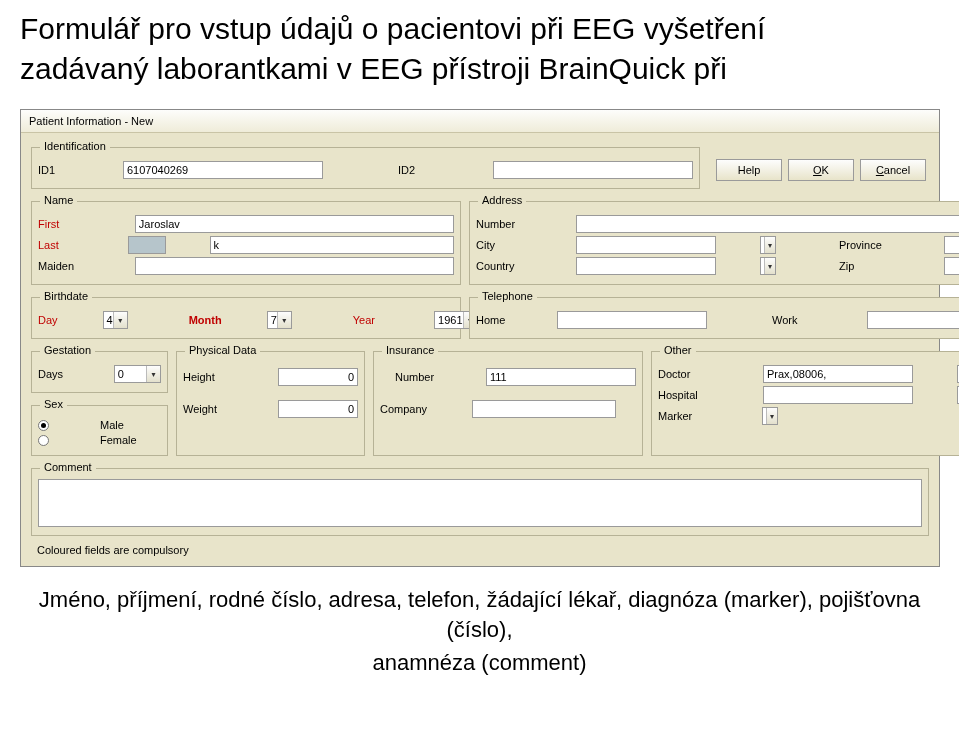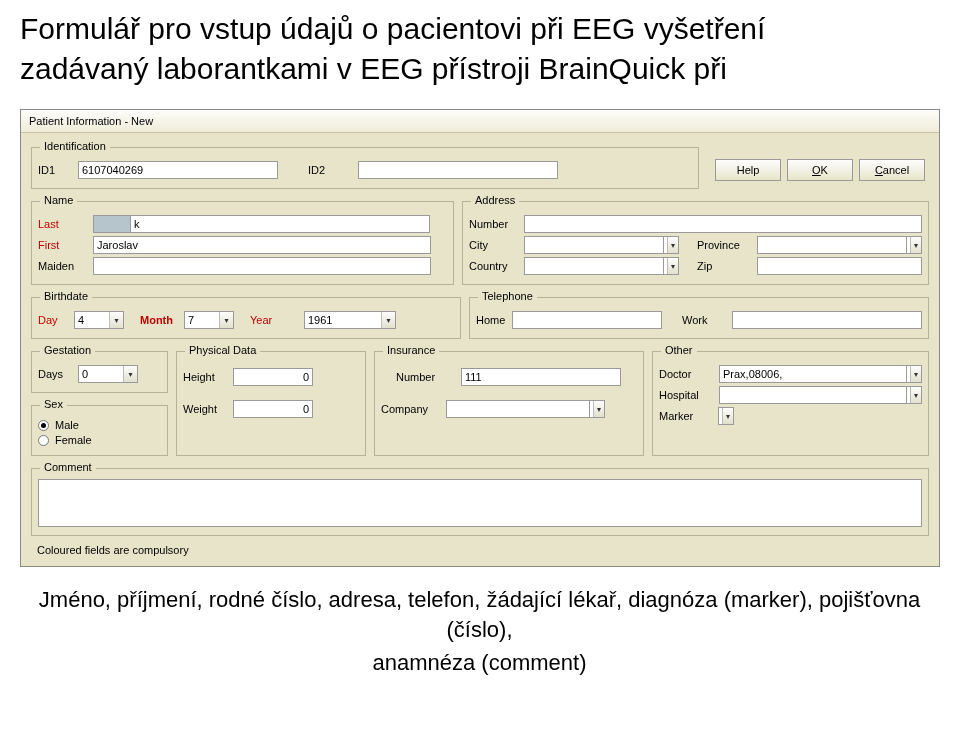--- a/index.html
+++ b/index.html
@@ -60,21 +60,21 @@
   }
   .fieldset > .legend {
     position: absolute;
     top: -8px;
     left: 8px;
     background: #e8e4ca;
     padding: 0 4px;
     font-size: 11px;
   }
 
-  .row { display: flex; align-items: center; margin: 3px 0; }
+  .row { display: flex; align-items: center; margin: 3px 0; gap: 45px; }
   .lbl { font-size: 11px; color: #000; }
   .lbl.red { color: #c00000; }
 
   input.txt, .combo {
     border: 1px solid #9a9a9a;
     background: #fff;
     height: 18px;
     font-size: 11px;
     padding: 1px 3px;
     font-family: Tahoma, Arial, sans-serif;
@@ -169,27 +169,27 @@
         <button class="btn">Help</button>
         <button class="btn"><span class="mnemonic">O</span><span>K</span></button>
         <button class="btn"><span class="mnemonic">C</span><span>ancel</span></button>
       </div>
     </div>
 
     <div class="flex">
       <div class="fieldset" style="width:430px;">
         <div class="legend">Name</div>
         <div class="row">
+          <span class="lbl red" style="width:55px;">First</span>
+          <input class="txt" style="width: 338px;" value="Jaroslav">
+        </div>
+        <div class="row">
           <span class="lbl red" style="width:55px;">Last</span>
           <input class="txt shade" style="width: 38px;">
           <input class="txt" style="width: 300px; margin-left: -1px;" value="k">
-        </div>
-        <div class="row">
-          <span class="lbl red" style="width:55px;">First</span>
-          <input class="txt" style="width: 338px;" value="Jaroslav">
         </div>
         <div class="row">
           <span class="lbl" style="width:55px;">Maiden</span>
           <input class="txt" style="width: 338px;" value="">
         </div>
       </div>
 
       <div class="fieldset" style="flex:1;">
         <div class="legend">Address</div>
         <div class="row">

